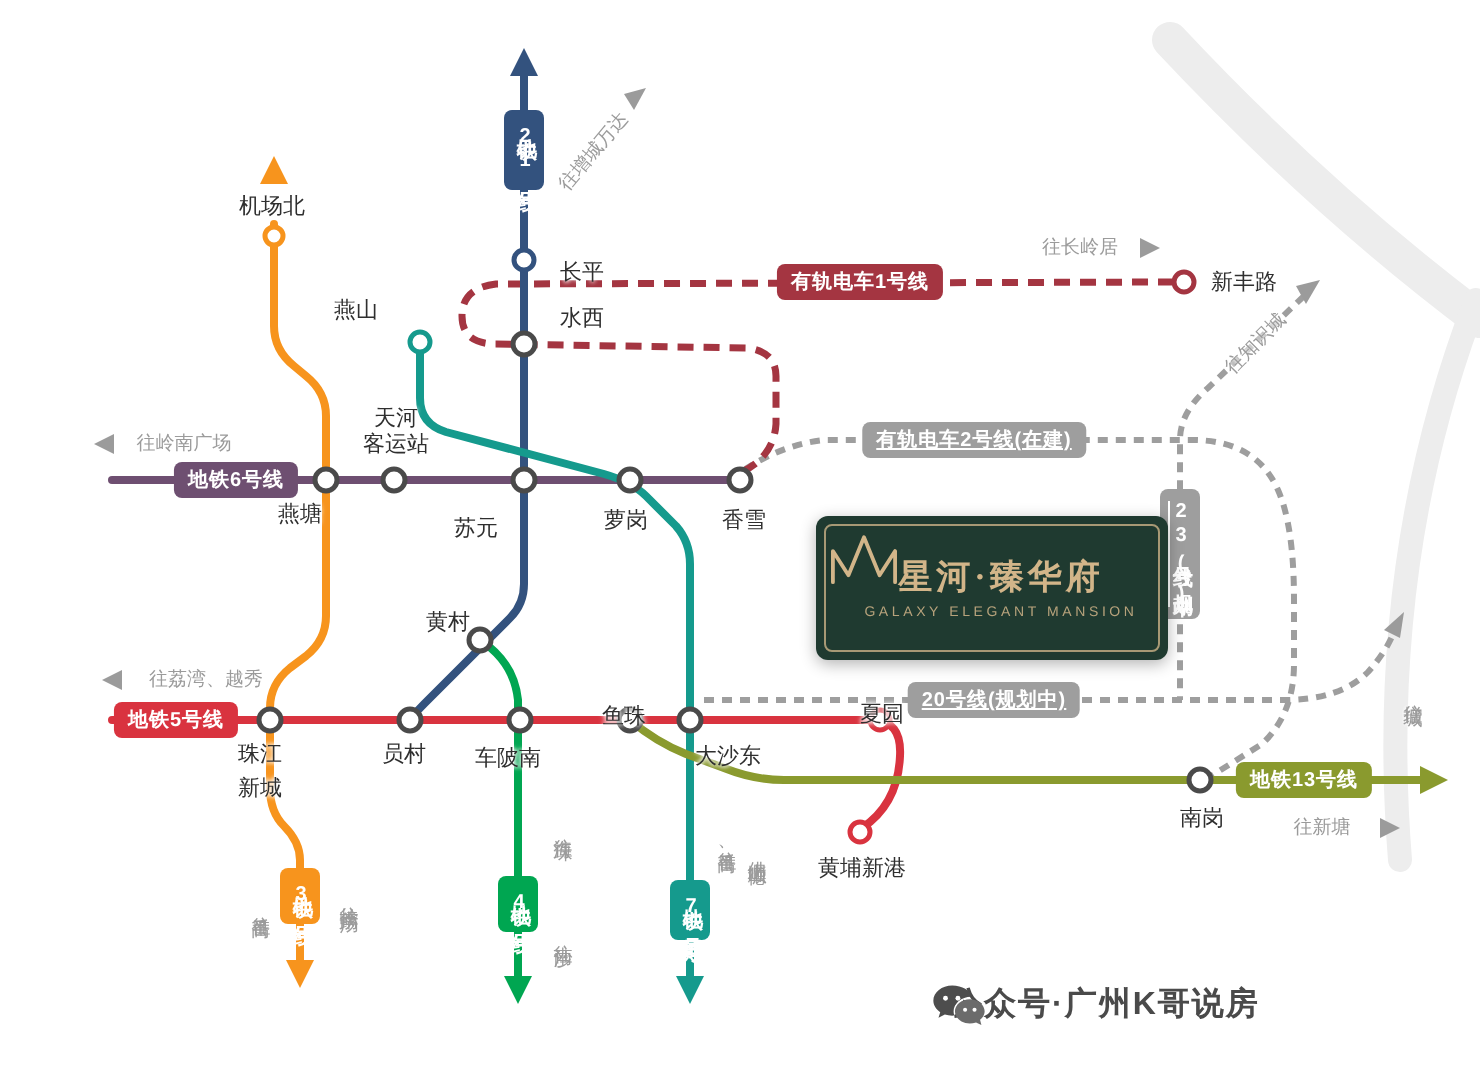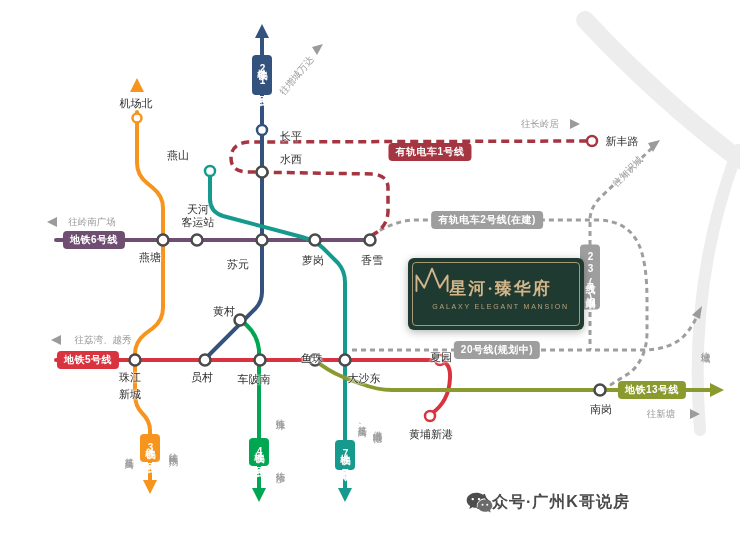--- a/index.html
+++ b/index.html
@@ -18,23 +18,23 @@
   .f-line13{fill:var(--c-line13);} .f-line21{fill:var(--c-line21);} .f-gray{fill:var(--c-muted);}
   circle.stn{fill:#fff;stroke-width:2.5;}
   .r-line3{stroke:var(--c-line3);} .r-line5{stroke:var(--c-line5);} .r-line7{stroke:var(--c-line7);}
   .r-line21{stroke:var(--c-line21);} .r-tram1{stroke:var(--c-tram1);} .r-inter{stroke:#4a4a4a;}
   
   .st{position:absolute;transform:translate(-50%,-50%);font-size:11px;font-weight:400;color:#2f2f2f;
       white-space:nowrap;text-shadow:0 0 2px #fff,0 0 2px #fff,0 0 3px #fff;}
   .pill{position:absolute;transform:translate(-50%,-50%);color:#fff;font-size:10px;font-weight:700;
         padding:2px 7px;border-radius:4px;white-space:nowrap;letter-spacing:.5px;}
   .pill-v{writing-mode:vertical-rl;text-orientation:upright;padding:6px 3px;letter-spacing:1px;}
-  .bg-line21{background:var(--c-line21);} .bg-line6{background:var(--c-line6);} .bg-line5{background:var(--c-line5);}
+  .bg-line21{background:var(--c-line21);} .bg-line6{background:var(--c-line6);margin-left:24px;} .bg-line5{background:var(--c-line5);}
   .bg-line3{background:var(--c-line3);} .bg-line4{background:var(--c-line4);} .bg-line7{background:var(--c-line7);}
-  .bg-line13{background:var(--c-line13);} .bg-tram1{background:var(--c-tram1);} .bg-planned{background:var(--c-planned);}
+  .bg-line13{background:var(--c-line13);} .bg-tram1{background:var(--c-tram1);} .bg-planned{background:var(--c-planned);text-decoration:underline;}
   .dir{position:absolute;transform:translate(-50%,-50%);font-size:9.5px;color:var(--c-muted);
        white-space:nowrap;text-shadow:0 0 2px #fff,0 0 2px #fff;}
   .dir-v{writing-mode:vertical-rl;text-orientation:upright;letter-spacing:1px;}
   .rot50{transform:translate(-50%,-50%) rotate(-50deg);}
   .rot45{transform:translate(-50%,-50%) rotate(-45deg);}
   
   .brand{position:absolute;left:408px;top:258px;width:176px;height:72px;background:var(--c-brand_green);
          border-radius:6px;box-shadow:0 2px 8px rgba(0,0,0,.3);}
   .brand-inner{position:absolute;inset:4px;border:1px solid rgba(214,185,140,.75);border-radius:4px;
          display:flex;align-items:center;justify-content:center;gap:9px;}
@@ -104,21 +104,21 @@
     <circle class="stn r-inter" cx="600" cy="390" r="5.5"></circle>
   </svg>
 
   <div class="pill pill-v bg-line21" style="left:262px;top:75px">地铁21号线</div>
   <div class="pill bg-line6" style="left:94px;top:240px">地铁6号线</div>
   <div class="pill bg-line5" style="left:88px;top:360px">地铁5号线</div>
   <div class="pill pill-v bg-line3" style="left:150px;top:448px">地铁3号线</div>
   <div class="pill pill-v bg-line4" style="left:259px;top:452px">地铁4号线</div>
   <div class="pill pill-v bg-line7" style="left:345px;top:455px">地铁7号线二期</div>
   <div class="pill bg-line13" style="left:652px;top:390px">地铁13号线</div>
-  <div class="pill bg-tram1" style="left:430px;top:152px">有轨电车1号线</div>
+  <div class="pill bg-tram1" style="left:430px;top:141px">有轨电车1号线</div>
   <div class="pill bg-planned" style="left:487px;top:220px">有轨电车2号线(在建)</div>
   <div class="pill bg-planned" style="left:497px;top:350px">20号线(规划中)</div>
   <div class="pill pill-v bg-planned" style="left:590px;top:277px">23号线(规划中)</div>
 
   <div class="st" style="left:136px;top:103px">机场北</div>
   <div class="st" style="left:291px;top:136px">长平</div>
   <div class="st" style="left:291px;top:159px">水西</div>
   <div class="st" style="left:178px;top:155px">燕山</div>
   <div class="st" style="left:622px;top:141px">新丰路</div>
   <div class="st" style="left:198px;top:209px">天河</div>

